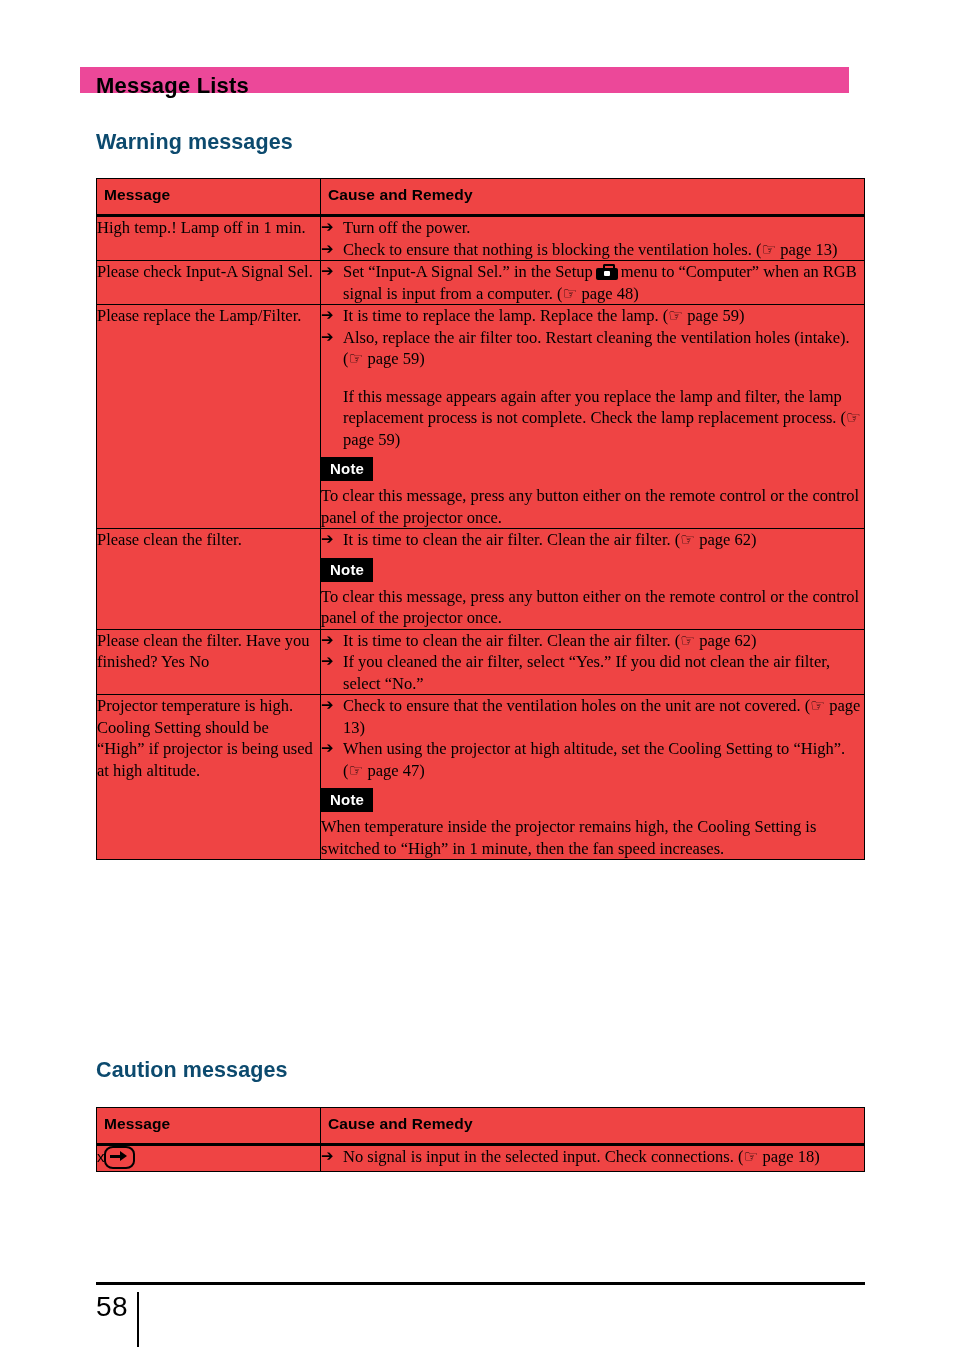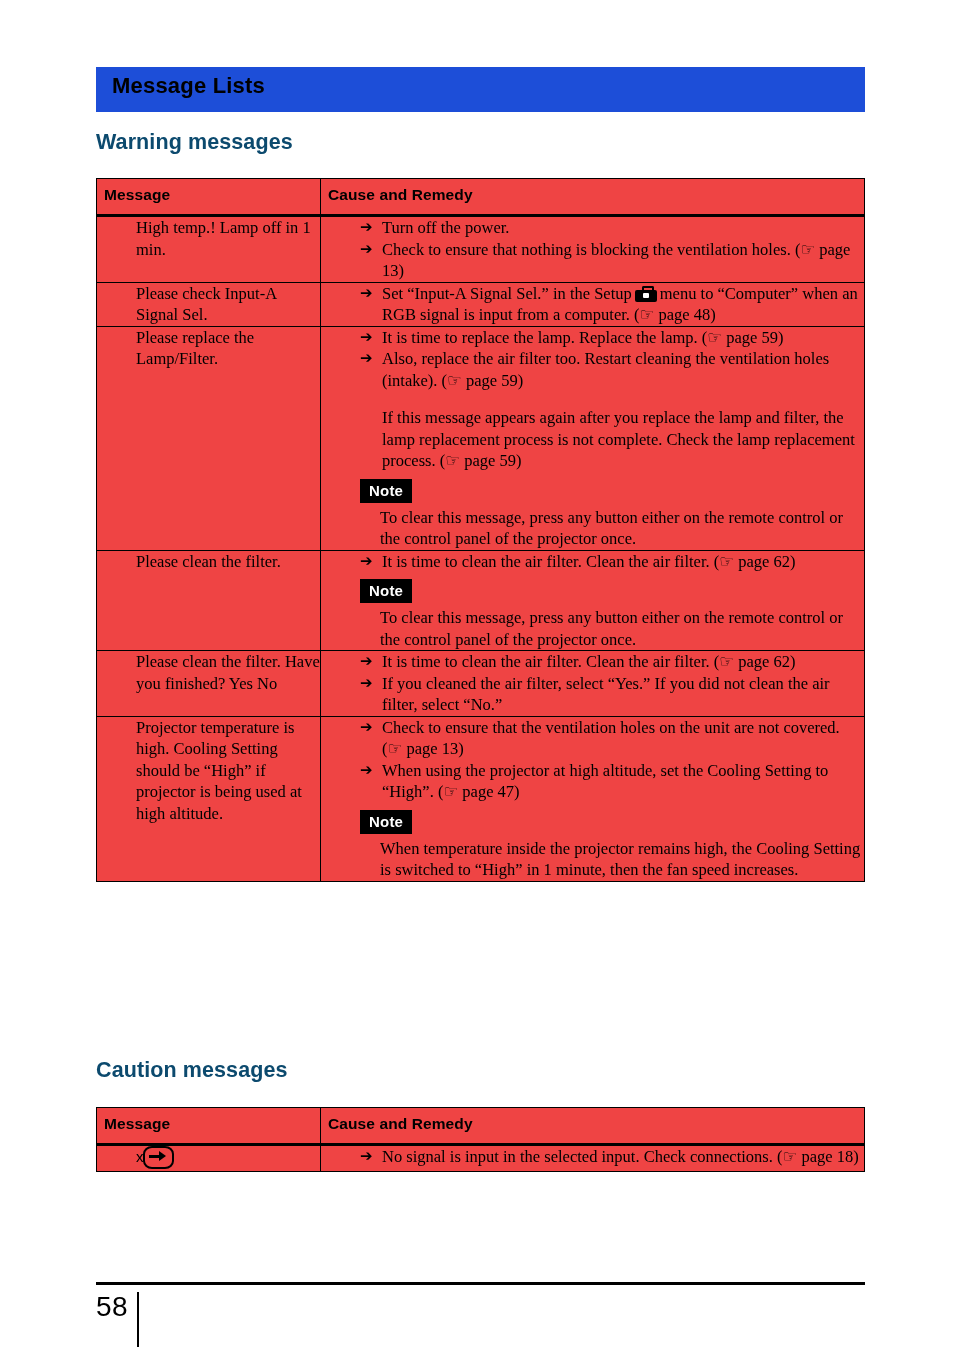--- a/index.html
+++ b/index.html
@@ -19,25 +19,25 @@
   .page {
     position: absolute;
     left: 0; top: 0;
     width: 954px;
     height: 1352px;
   }
 
   
   .section-band {
     position: absolute;
-    left: 96px;
+    left: 80px;
     top: 67px;
     width: 769px;
-    height: 45px;
-    background: #1d4ed8;
+    height: 26px;
+    background: #ec4899;
   }
   .section-band-title {
     position: absolute;
     left: 16px;
     top: 6px;
     font-family: "Liberation Sans", sans-serif;
     font-weight: bold;
     font-size: 22px;
     letter-spacing: 0.2px;
     color: #000;
@@ -88,21 +88,20 @@
     text-align: left;
     padding: 7px 0 8px 7px;
     border-bottom: 3px solid #000;
     letter-spacing: 0.1px;
     height: 20px;
   }
   table.msg-table tbody td {
     font-family: "Liberation Serif", serif;
     font-size: 16.5px;
     line-height: 21.5px;
-    padding-left: 39px;
   }
   td.cell-msg {
     padding: 7px 6px 10px 7px;
   }
   td.cell-cause {
     padding: 7px 8px 10px 9px;
   }
 
   
   ul.arrow-list {
@@ -139,21 +138,20 @@
     font-size: 15px;
     line-height: 1;
     padding: 4px 9px 5px 9px;
     margin: 7px 16px 4px 0;
     letter-spacing: 0.2px;
   }
   .note-text {
     font-family: "Liberation Serif", serif;
     font-size: 16.5px;
     line-height: 21.5px;
-    margin-left: 20px;
   }
   .toolbox-icon {
     display: inline-block;
     width: 22px;
     height: 16px;
     position: relative;
     vertical-align: -3px;
     margin: 0 3px;
   }
   .toolbox-icon .tb-body {

